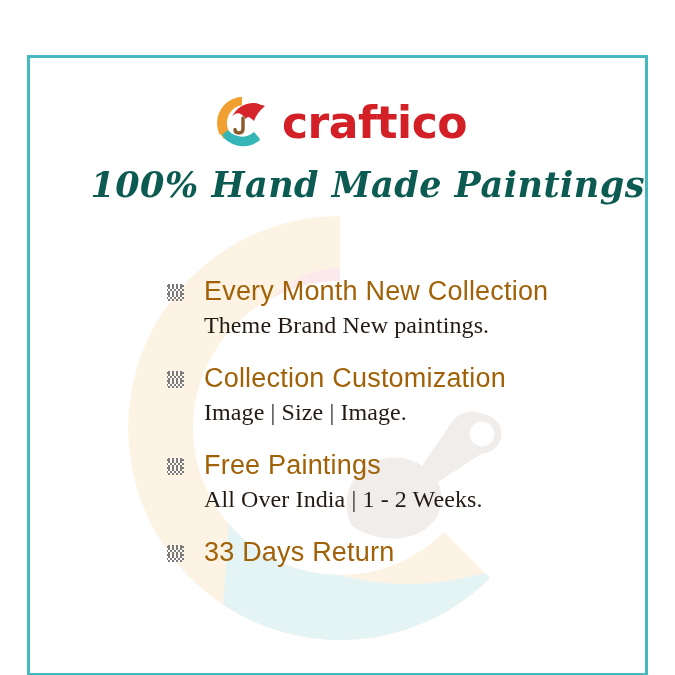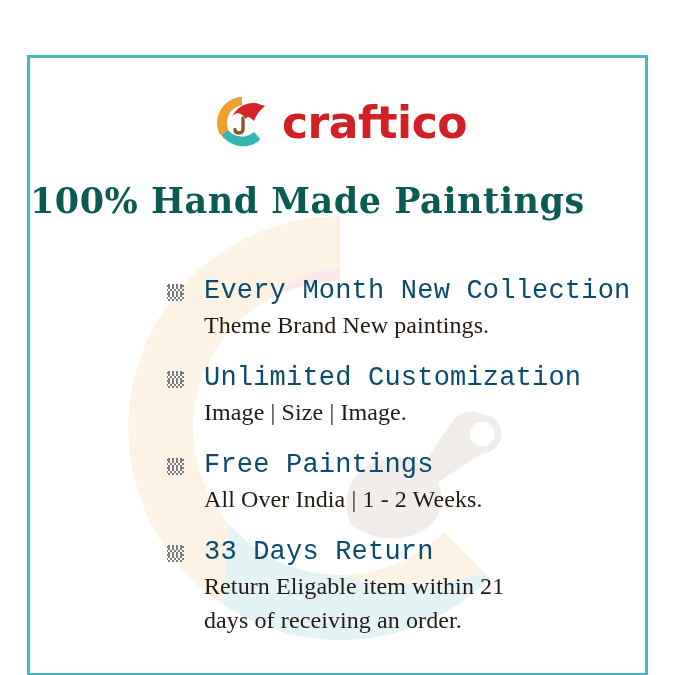--- a/index.html
+++ b/index.html
@@ -68,25 +68,26 @@
     font-weight: 700;
     letter-spacing: -0.5px;
     color: #d32027;
     line-height: 1;
   }
 
   
   #tagline {
     position: absolute;
     left: 0;
-    top: 124px;
+    top: 108px;
     width: 100%;
-    text-align: left;
+    text-align: right;
     z-index: 3;
     font-family: "DejaVu Serif", serif;
+    font-style: italic;
     font-weight: 700;
     font-size: 35px;
     letter-spacing: 0.5px;
     color: #0c5b52;
     line-height: 1.1;
     white-space: nowrap;
   }
 
   
   #features {
@@ -106,24 +107,24 @@
   .bullet {
     position: absolute;
     left: 0;
     top: 8px;
     width: 17px;
     height: 17px;
   }
   .bullet svg { display: block; width: 100%; height: 100%; }
 
   .feature-title {
-    font-family: Liberation Mono, monospace;
+    font-family: Liberation Sans, sans-serif;
     font-size: 27px;
     line-height: 1.18;
-    color: #0c4a6e;
+    color: #a16207;
     letter-spacing: 0.2px;
   }
   .feature-sub {
     font-family: "Liberation Serif", serif;
     font-size: 24px;
     line-height: 1.42;
     color: #241a14;
     letter-spacing: 0.1px;
     max-width: 330px;
   }
@@ -244,21 +245,21 @@
               <rect x="3" y="9" width="2" height="2"></rect>
                 <rect x="7" y="9" width="2" height="2"></rect>
                 <rect x="11" y="9" width="2" height="2"></rect>
               <rect x="1" y="13" width="2" height="2"></rect>
                 <rect x="5" y="13" width="2" height="2"></rect>
                 <rect x="9" y="13" width="2" height="2"></rect>
                 <rect x="13" y="13" width="2" height="2"></rect>
             </g>
           </svg>
         </span>
-        <div class="feature-title">Unlimited Customization</div>
+        <div class="feature-title">Collection Customization</div>
         <div class="feature-sub">Image  |  Size  |  Image.</div>
       </div>
 
       <div class="feature">
         <span class="bullet">
           <svg viewBox="0 0 17 17" xmlns="http://www.w3.org/2000/svg">
             <g fill="#7b7b7b">
               <rect x="0" y="1" width="17" height="2"></rect>
                 <rect x="0" y="5" width="17" height="2"></rect>
               <rect x="0" y="9" width="17" height="2"></rect>
@@ -315,18 +316,17 @@
                 <rect x="7" y="9" width="2" height="2"></rect>
                 <rect x="11" y="9" width="2" height="2"></rect>
               <rect x="1" y="13" width="2" height="2"></rect>
                 <rect x="5" y="13" width="2" height="2"></rect>
                 <rect x="9" y="13" width="2" height="2"></rect>
                 <rect x="13" y="13" width="2" height="2"></rect>
             </g>
           </svg>
         </span>
         <div class="feature-title">33 Days Return</div>
-        <div class="feature-sub">Return Eligable item within 21 days of receiving an order.</div>
       </div>
 
     </div>
   </div>
 </div>
 
 </body></html>

